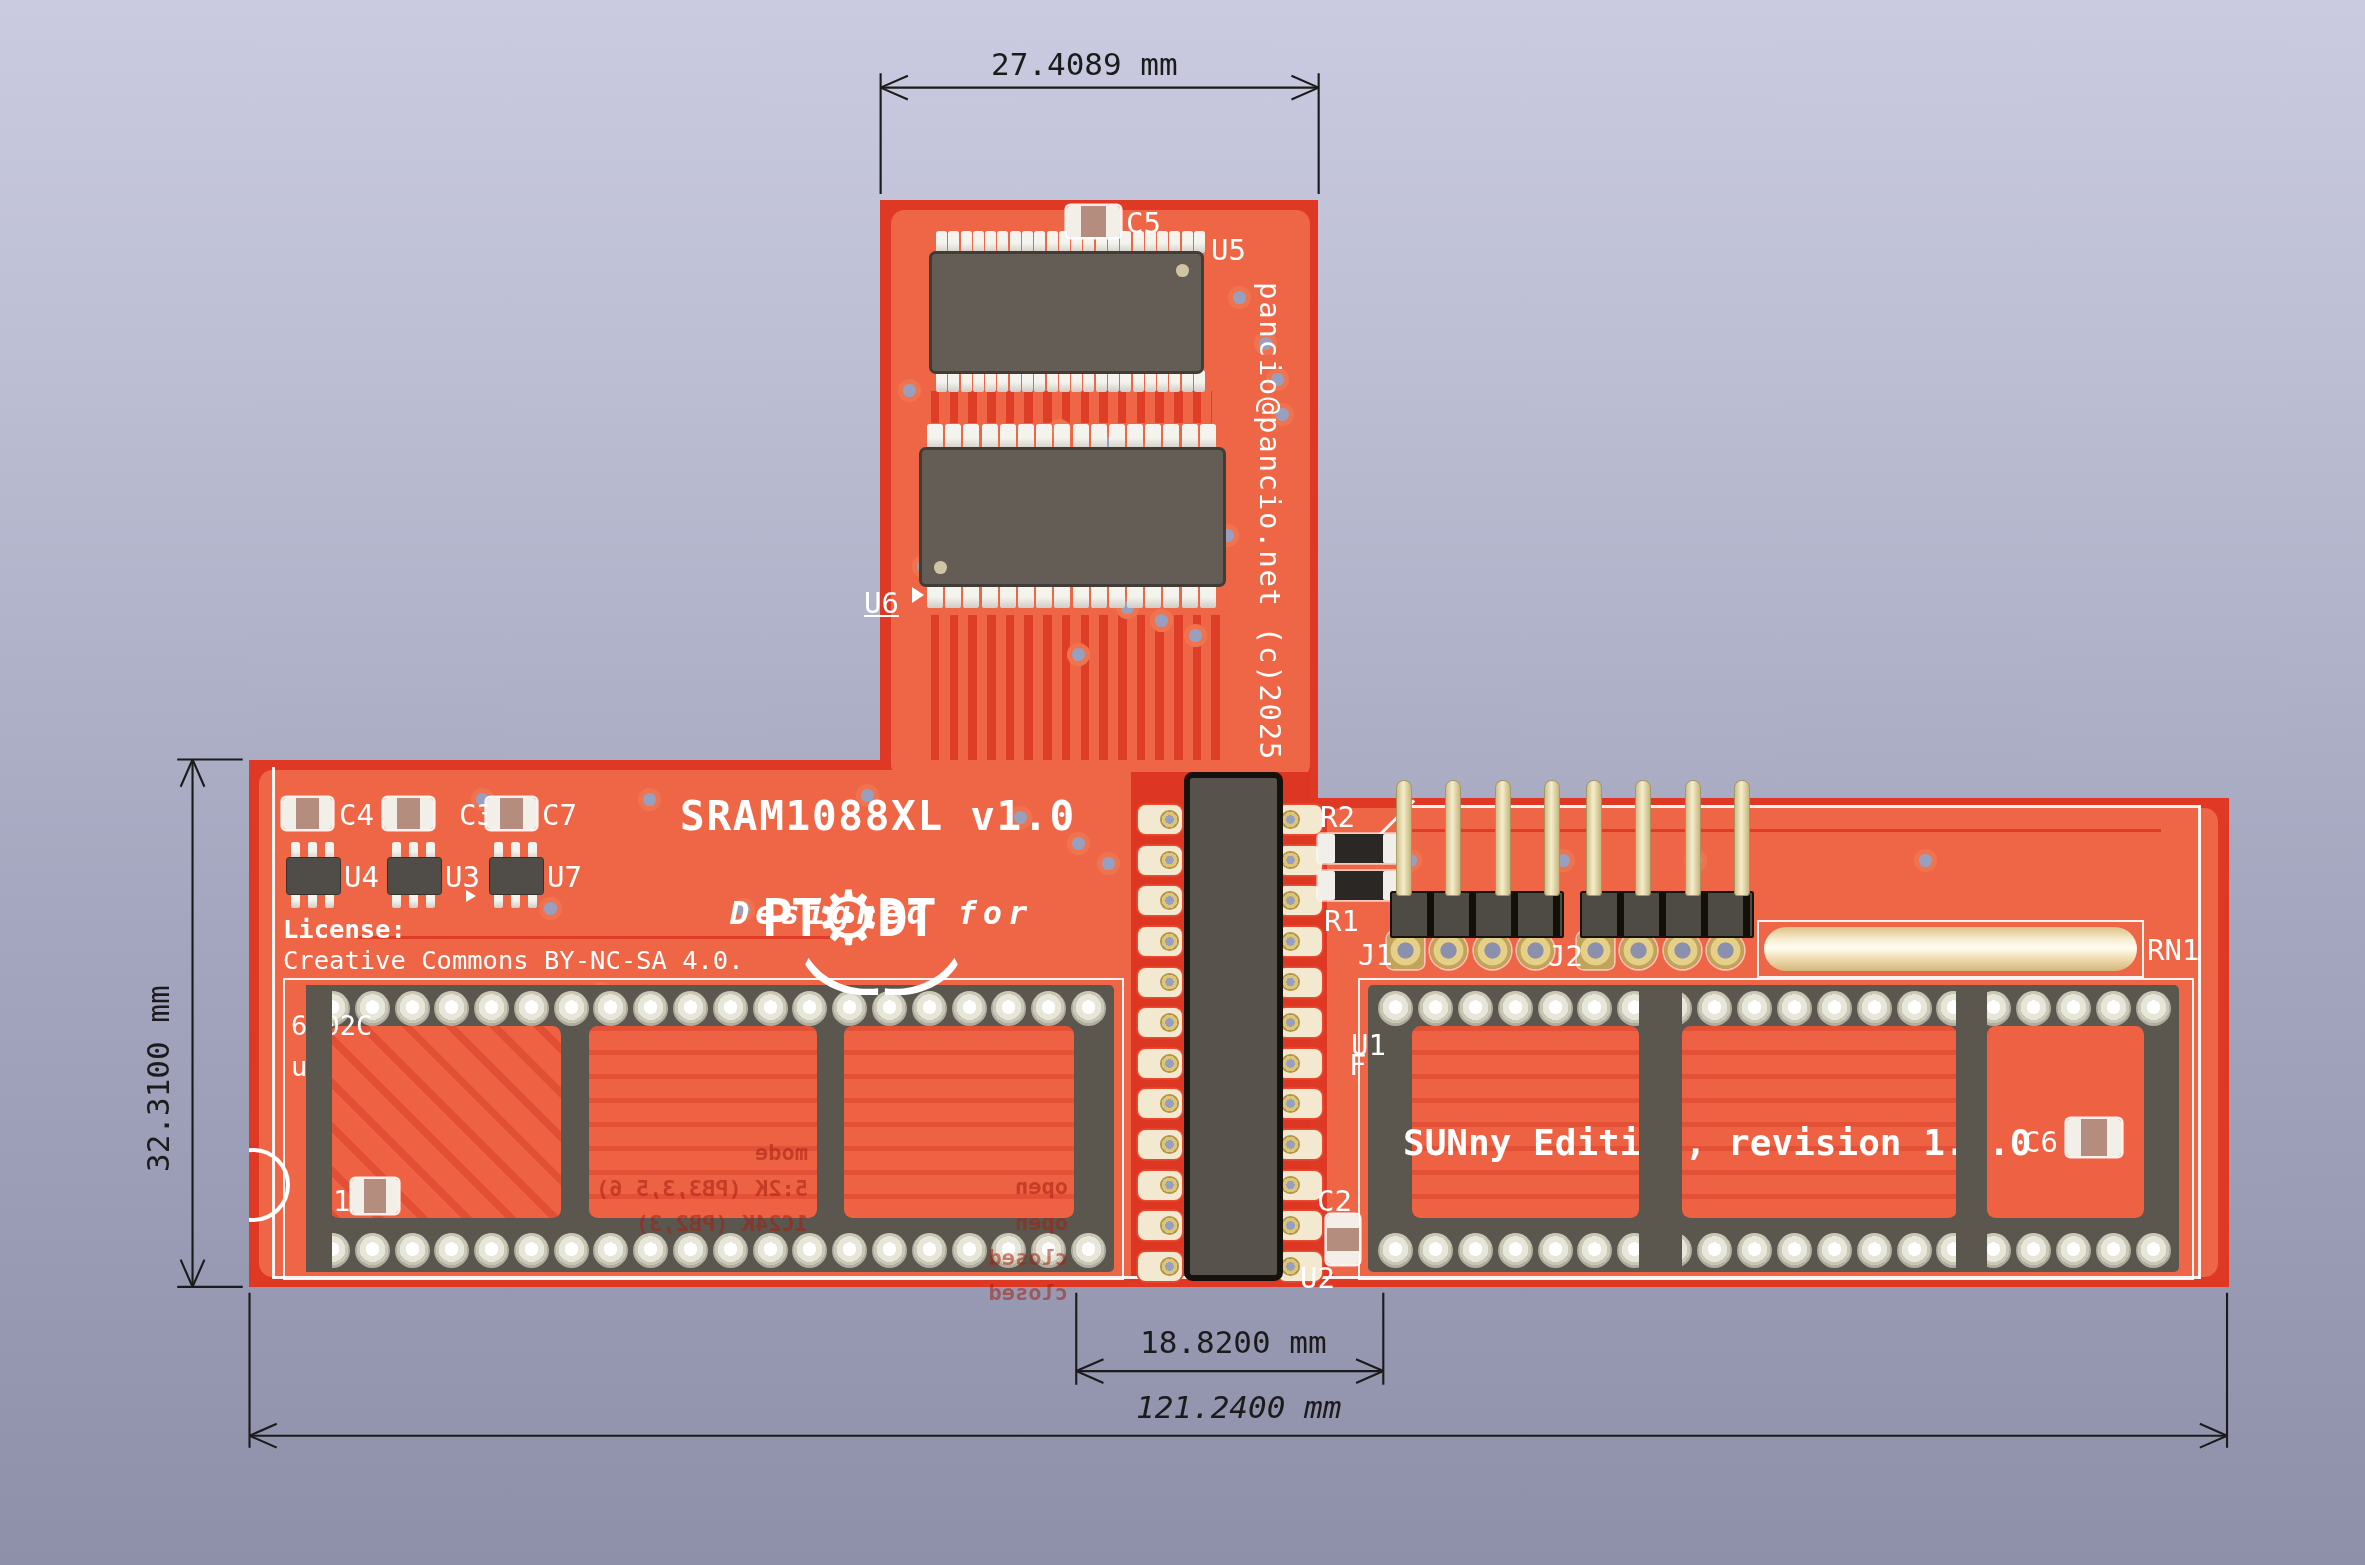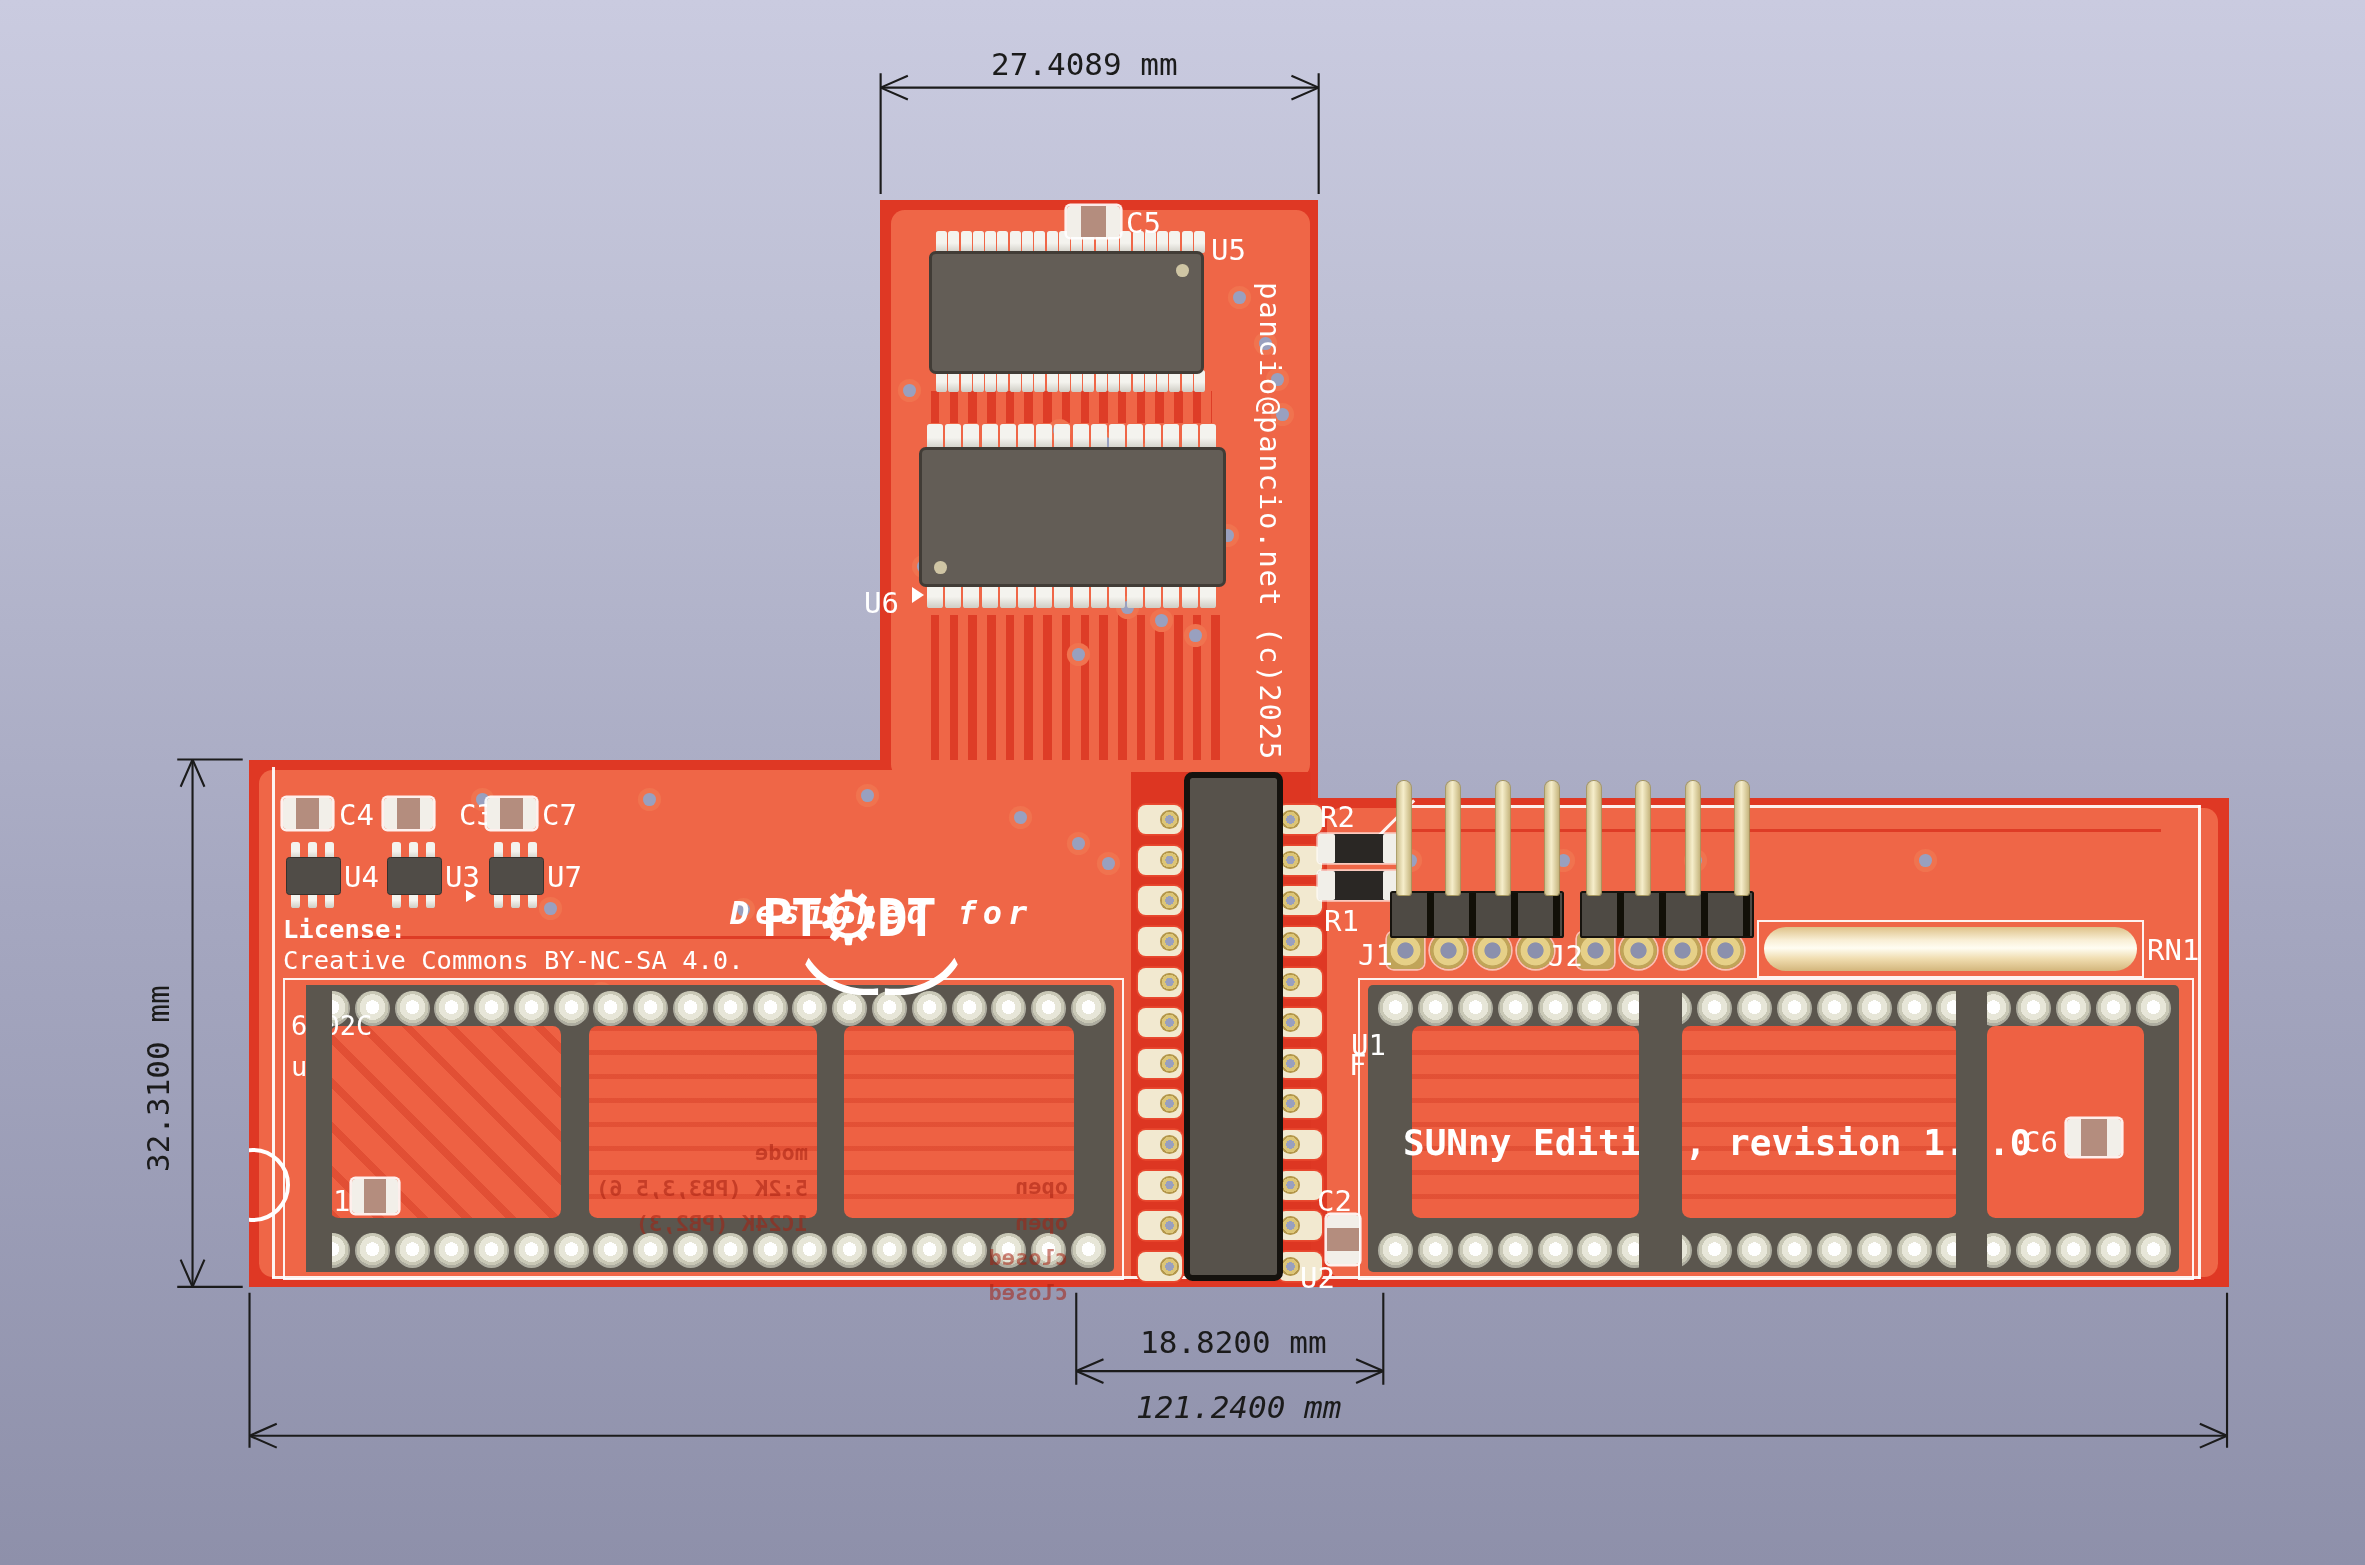--- a/index.html
+++ b/index.html
@@ -251,25 +251,26 @@
       <i></i>
       <i></i>
       <i></i>
       <i></i>
       <i></i>
       <i></i>
       <i></i>
       <i></i>
       <i></i>
     </div>
-  <div class="lbl" style="left:864px;top:589px;">U6</div>
+  <div class="lbl" style="left:864px;top:589px;text-decoration:underline;">U6</div>
   <div class="tri" style="left:912px;top:587px;"></div>
 
   <div class="vertical-copy" style="left:1252px;top:282px;height:715px;">pancio@pancio.net (c)2025</div>
 
+  <div class="lbl title" style="left:680px;top:796px;">SRAM1088XL v1.0</div>
   <div class="lbl designed" style="left:730px;top:857px;">Designed for</div>
   <div class="logo" style="left:762px;top:885px;">
     <span class="pt">PT</span>
     <span class="gear">⚙</span>
     <span class="pt">DT</span>
   </div>
   <svg class="hands" style="left:805px;top:956px;" width="153" height="39" viewBox="0 0 180 46">
     <path d="M4,2 C22,30 55,42 86,38 L86,46 C48,50 14,34 0,10 Z" fill="#fff"></path>
     <path d="M176,2 C158,30 125,42 94,38 L94,46 C132,50 166,34 180,10 Z" fill="#fff"></path>
   </svg>

